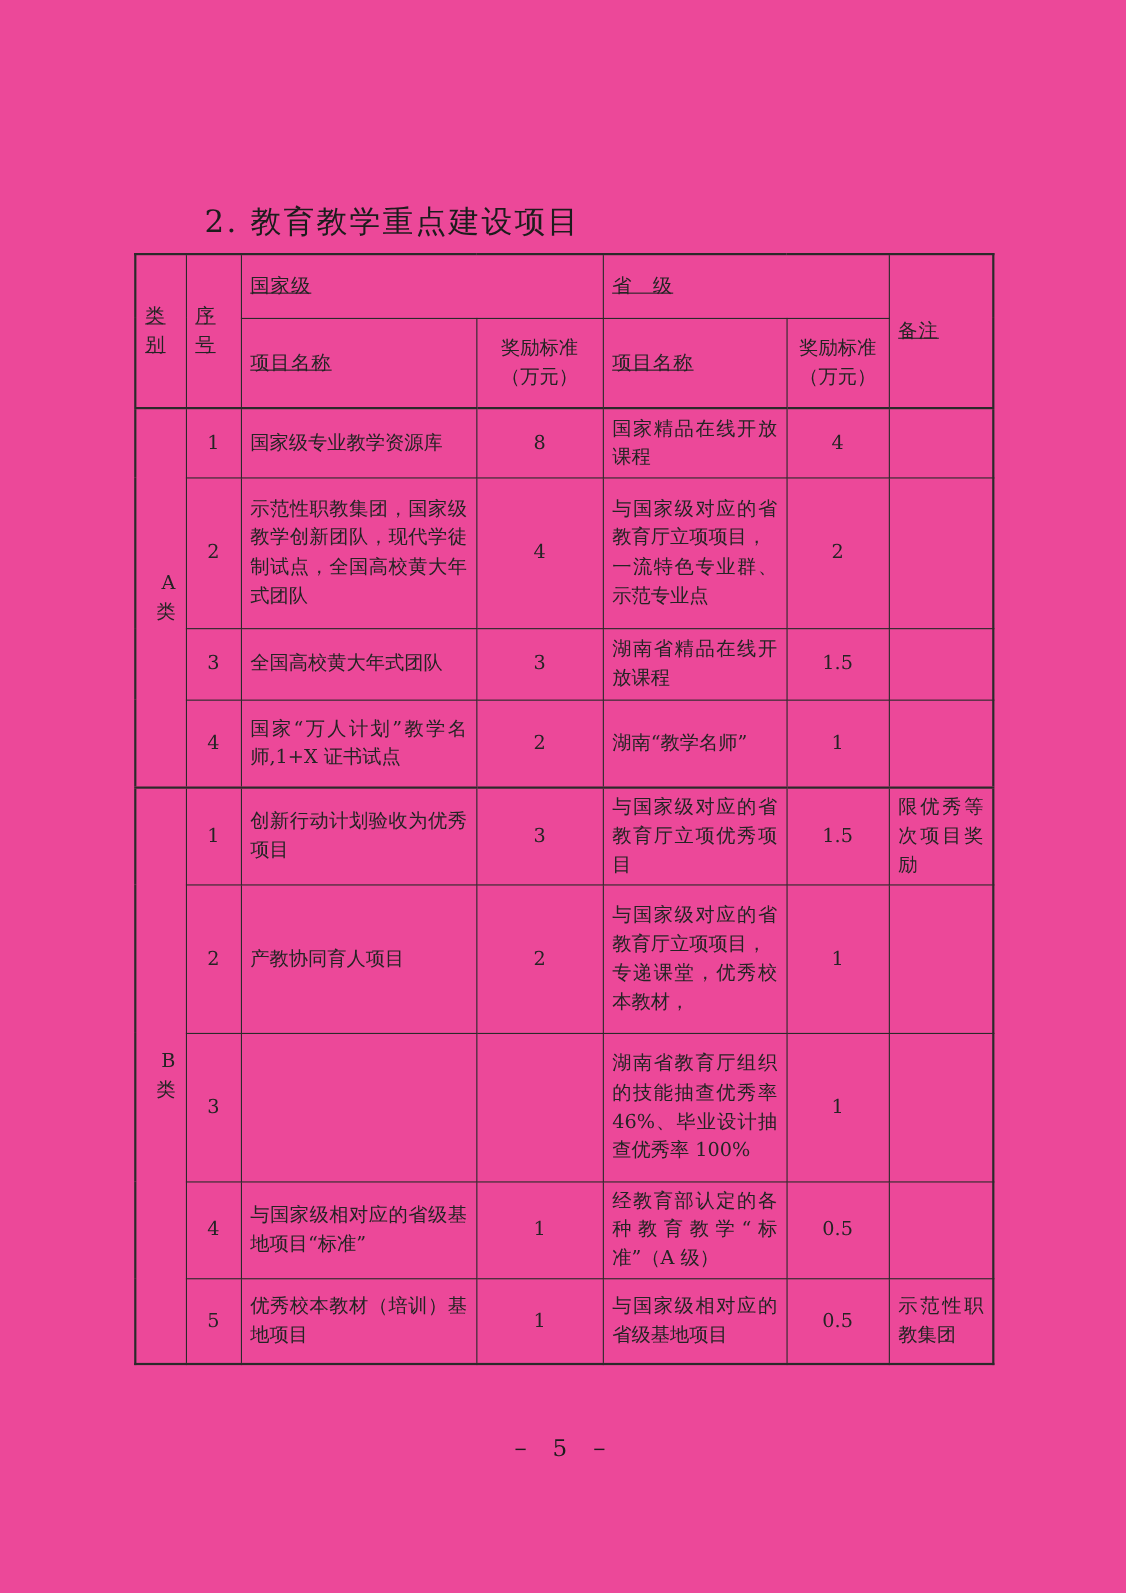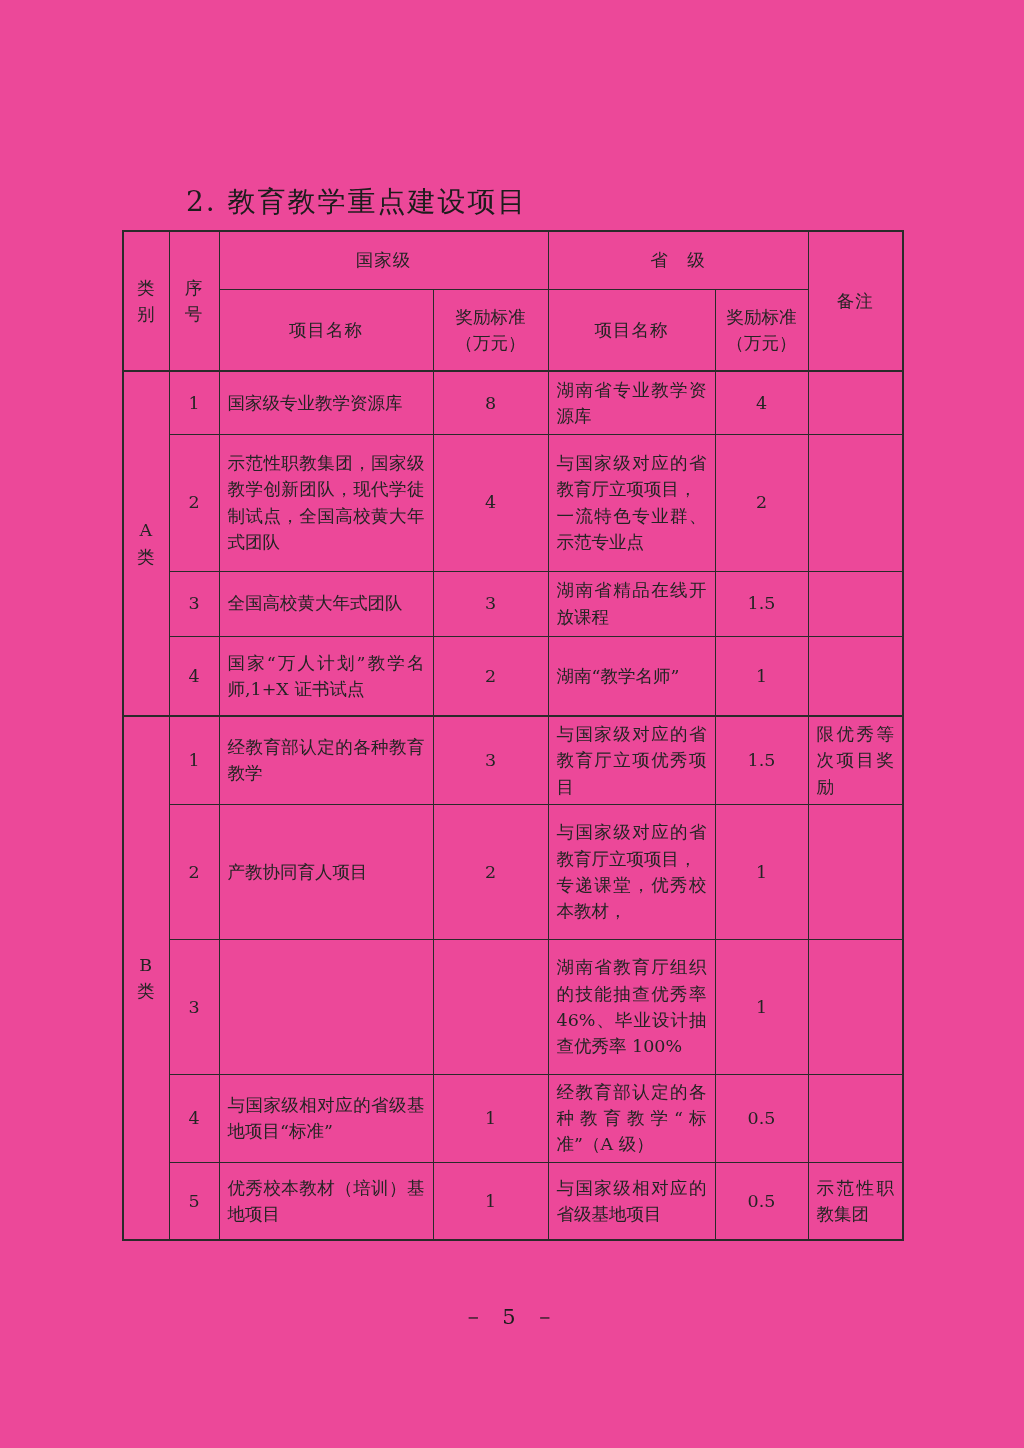--- a/index.html
+++ b/index.html
@@ -44,26 +44,26 @@
     white-space: pre-line;
     overflow: hidden;
   }
   table.reward-table {
     border: 2px solid #2a2a2a;
   }
   tr.section-start td { border-top: 2px solid #2a2a2a; }
   .c-center { text-align: center; }
   .c-left   { text-align: justify; text-justify: inter-character; }
   .cat-cell {
-    text-align: center;
+    text-align: right;
     padding: 4px 12px;
     word-break: break-all;
     letter-spacing: 1px;
   }
-  .hdr { text-align: center; letter-spacing: 1px; }
+  .hdr { letter-spacing: 1px; text-decoration: underline; }
   .hdr-reward-nat  { text-align: center; padding: 4px 18px; }
   .hdr-reward-prov { text-align: center; padding: 4px 13px; }
   .num-cell { text-align: center; font-family: "DejaVu Serif", "Liberation Serif", serif; }
   .remark-cell { text-align: justify; text-justify: inter-character; }
   .page-number {
     position: absolute;
     left: 0;
     top: 1303px;
     width: 100%;
     text-align: center;
@@ -104,21 +104,21 @@
       <td class="hdr-reward-nat">奖励标准（万元）</td>
       <td class="hdr">项目名称</td>
       <td class="hdr-reward-prov">奖励标准（万元）</td>
     </tr>
 
     <tr style="height:63px" class="section-start">
       <td rowspan="4" class="cat-cell">A类</td>
       <td class="c-center">1</td>
       <td class="c-left">国家级专业教学资源库</td>
       <td class="num-cell">8</td>
-      <td class="c-left">湖南省专业教学资源库</td>
+      <td class="c-left">国家精品在线开放课程</td>
       <td class="num-cell">4</td>
       <td class="remark-cell"></td>
     </tr>
     <tr style="height:137px">
       <td class="c-center">2</td>
       <td class="c-left">示范性职教集团，国家级教学创新团队，现代学徒制试点，全国高校黄大年式团队</td>
       <td class="num-cell">4</td>
       <td class="c-left">与国家级对应的省教育厅立项项目，
 一流特色专业群、示范专业点</td>
       <td class="num-cell">2</td>
@@ -137,21 +137,21 @@
       <td class="c-left">国家“万人计划”教学名师,1+X 证书试点</td>
       <td class="num-cell">2</td>
       <td class="c-left">湖南“教学名师”</td>
       <td class="num-cell">1</td>
       <td class="remark-cell"></td>
     </tr>
 
     <tr style="height:83px" class="section-start">
       <td rowspan="5" class="cat-cell">B类</td>
       <td class="c-center">1</td>
-      <td class="c-left">经教育部认定的各种教育教学</td>
+      <td class="c-left">创新行动计划验收为优秀项目</td>
       <td class="num-cell">3</td>
       <td class="c-left">与国家级对应的省教育厅立项优秀项目</td>
       <td class="num-cell">1.5</td>
       <td class="remark-cell">限优秀等次项目奖励</td>
     </tr>
     <tr style="height:135px">
       <td class="c-center">2</td>
       <td class="c-left">产教协同育人项目</td>
       <td class="num-cell">2</td>
       <td class="c-left">与国家级对应的省教育厅立项项目，

